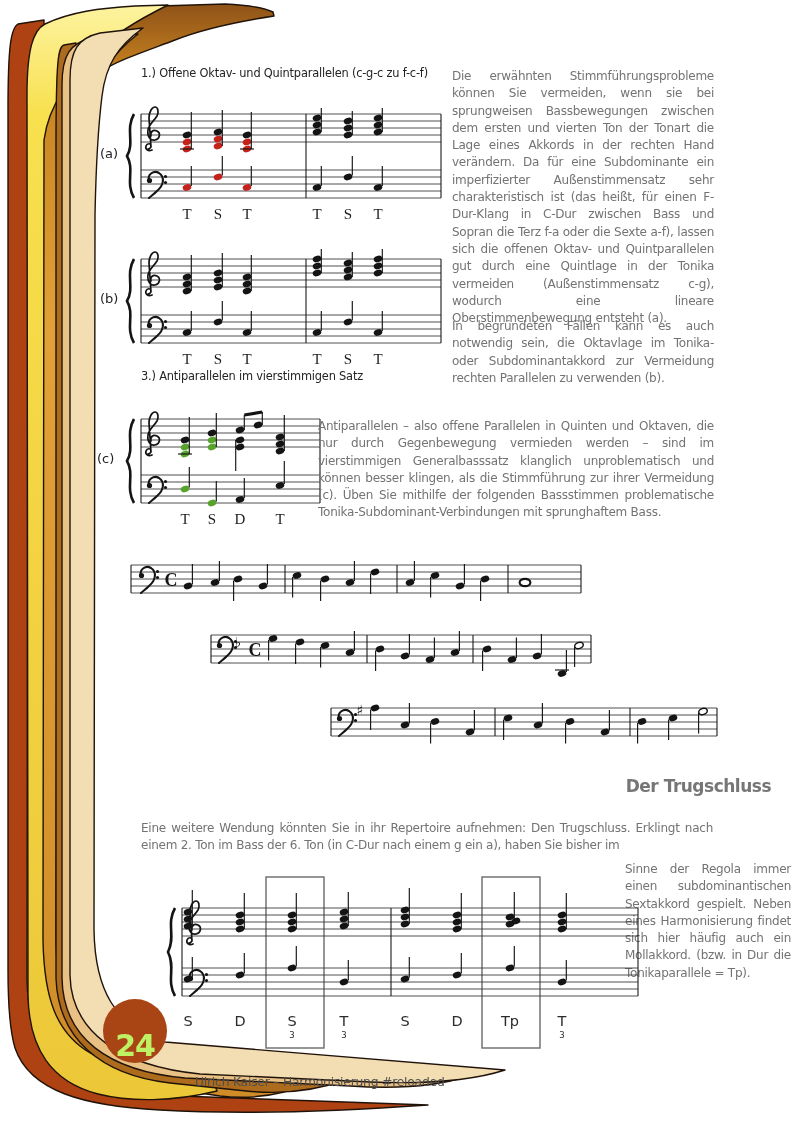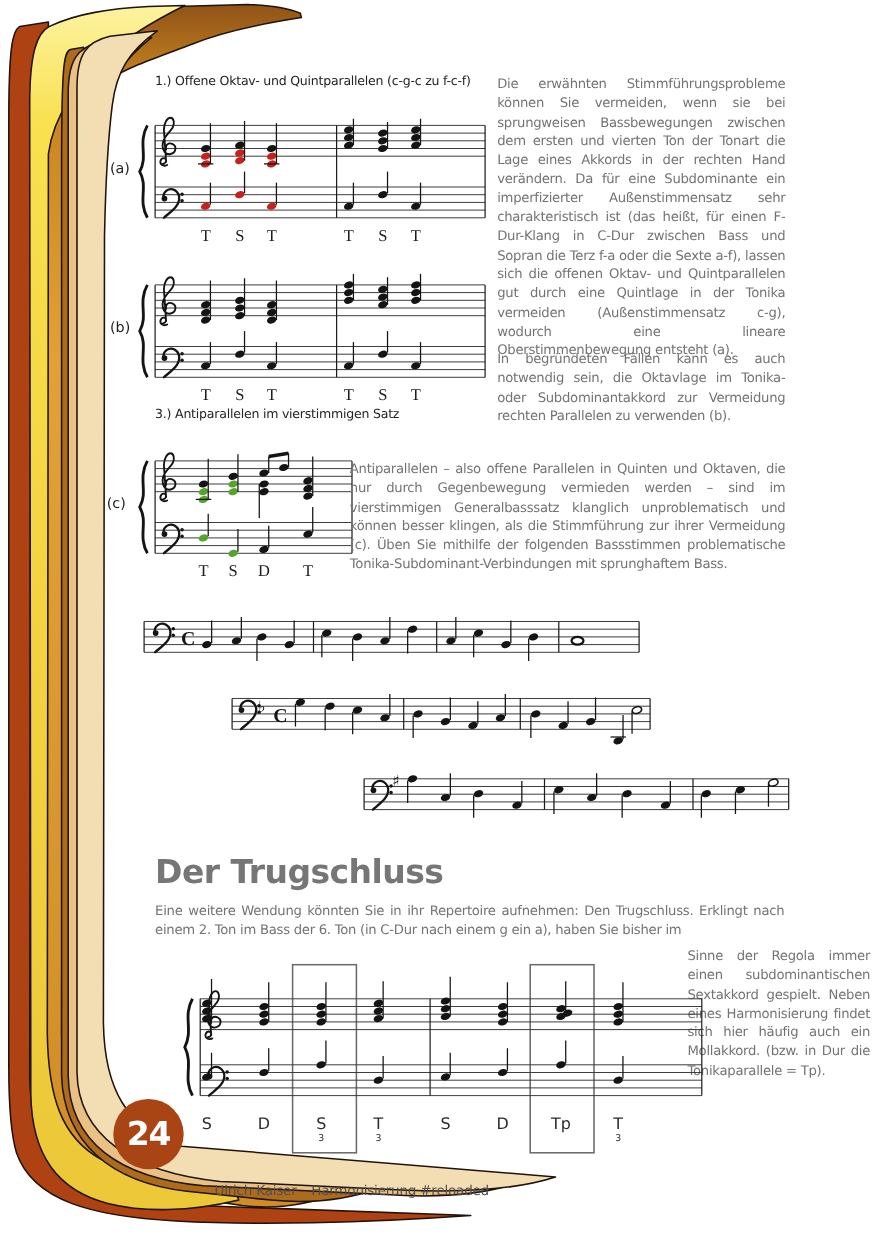--- a/index.html
+++ b/index.html
@@ -2,24 +2,24 @@
 <html lang="de" style="--accent_circle: #a94415; --heading_gray: #767676; --note_red: #c5221c; --note_green: #57a32c; --border_darkred: #ae4213; --border_yellow: #f6d945; --border_gold: #d99230; --border_brown: #ad6c1d; --border_tan: #e9c184; --border_cream: #f3ddb2;"><head>
 <meta charset="utf-8">
 <style>
   html,body{margin:0;padding:0}
   body{width:794px;height:1123px;position:relative;background:#fff;overflow:hidden;
        font-family:"DejaVu Sans",sans-serif;color:#3b3b3b}
   .abs{position:absolute}
   .par{font-size:12px;line-height:17.3px;text-align:justify;letter-spacing:-0.25px;color:#737373;hyphens:auto}
   .cap{font-size:11.4px;color:#232323;letter-spacing:-0.2px}
   .exlabel{font-size:13px;color:#232323}
-  .trug{font-size:30px;font-weight:bold;color:var(--heading_gray,#767676);text-align:left;margin:0;letter-spacing:-0.5px}
+  .trug{font-size:17px;font-weight:bold;color:var(--heading_gray,#767676);text-align:right;margin:0;letter-spacing:-0.5px}
   .page-circle{left:103px;top:999px;width:64px;height:64px;border-radius:50%;
-       background:var(--accent_circle,#a94415);display:flex;align-items:center;justify-content:center;
-       color:#ffffff;font-size:30px;font-weight:bold;letter-spacing:-1px}
+       background:var(--accent_circle,#a94415);display:flex;align-items:flex-end;justify-content:center;
+       color:#bef264;font-size:30px;font-weight:bold;letter-spacing:-1px}
   .footer{font-size:12.3px;color:#4f4f4f;letter-spacing:-0.2px}
   svg{overflow:visible}
   .sl{stroke:#3c3c3c;stroke-width:0.9;fill:none}
   .bl{stroke:#1c1c1c;stroke-width:1.1;fill:none}
   .st{stroke:#141414;stroke-width:1.15}
   .beam{stroke:#141414;stroke-width:3.2}
   .brace{stroke:#141414;stroke-width:2.6;fill:none}
   .box{stroke:#6a6a6a;stroke-width:1.4;fill:none}
   .fn{font-family:"Liberation Serif",serif;font-size:15px;fill:#1c1c1c;text-anchor:middle}
   .fns{font-family:"DejaVu Sans",sans-serif;font-size:14.5px;fill:#2b2b2b;text-anchor:middle}

